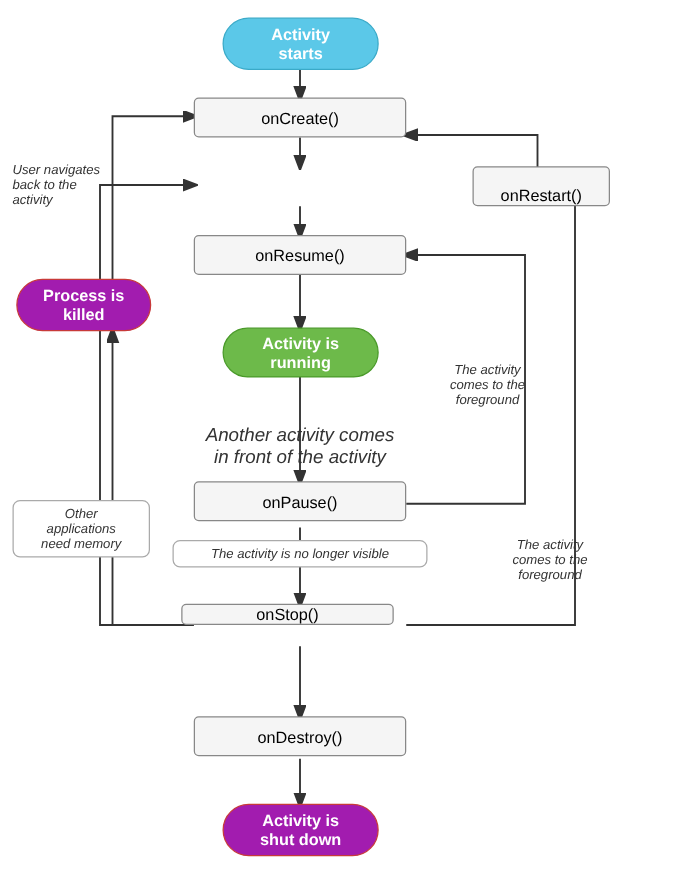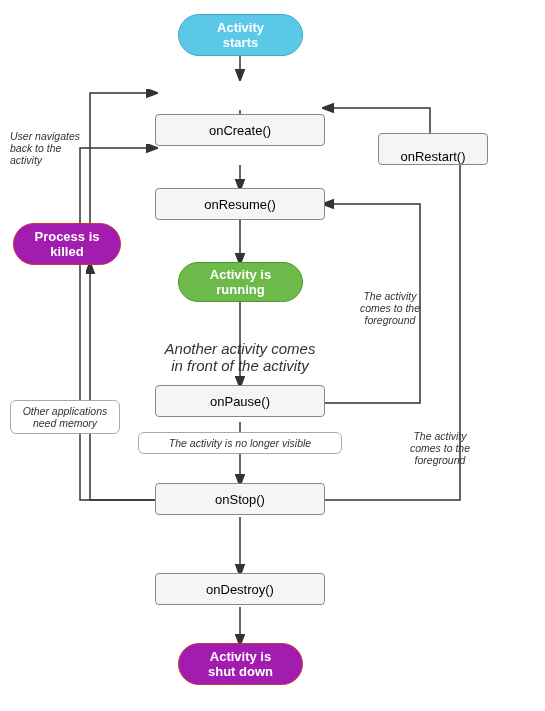--- a/index.html
+++ b/index.html
@@ -55,21 +55,21 @@
       position: absolute;
       font-style: italic;
       font-size: 15px;
       color: #333;
       text-align: center;
     }
     .label-box {
       position: absolute;
       border: 1px solid #aaa;
       border-radius: 6px;
-      padding: 4px 0;
+      padding: 4px 12px;
       font-style: italic;
       font-size: 11px;
       color: #333;
       text-align: center;
       background: #fff;
     }
     svg.arrows {
       position: absolute;
       top: 0; left: 0;
       width: 545px;
@@ -126,21 +126,21 @@
     <polyline points="90,243 90,93 155,93" marker-end="url(#arrow)"></polyline>
 
     <polyline points="155,500 90,500 90,265" marker-end="url(#arrow)"></polyline>
 
   </svg>
 
   <div class="node oval-node blue-oval" style="left:178px; top:14px; width:125px; height:42px;">
     <span>Activity<br>starts</span>
   </div>
 
-  <div class="node rect-node" style="left:155px; top:78px; width:170px; height:32px;margin-top:36px;">
+  <div class="node rect-node" style="left:155px; top:78px; width:170px; height:32px;">
     <span>onCreate()</span>
   </div>
 
 
   <div class="node rect-node" style="left:378px; top:133px; width:110px; height:32px;align-items:flex-end;">
     <span>onRestart()</span>
   </div>
 
   <div class="node rect-node" style="left:155px; top:188px; width:170px; height:32px;">
     <span>onResume()</span>
@@ -155,21 +155,21 @@
   </div>
 
   <div class="node rect-node" style="left:155px; top:385px; width:170px; height:32px;">
     <span>onPause()</span>
   </div>
 
   <div class="label-box" style="left:138px; top:432px; width:204px; font-size:10.5px;">
     <span>The activity is no longer visible</span>
   </div>
 
-  <div class="node rect-node" style="left:155px; top:483px; width:170px; height:32px;">
+  <div class="node rect-node" style="left:145px; top:483px; width:170px; height:17px;">
     <span>onStop()</span>
   </div>
 
   <div class="node rect-node" style="left:155px; top:573px; width:170px; height:32px;">
     <span>onDestroy()</span>
   </div>
 
   <div class="node oval-node red-oval" style="left:178px; top:643px; width:125px; height:42px;">
     <span>Activity is<br>shut down</span>
   </div>

